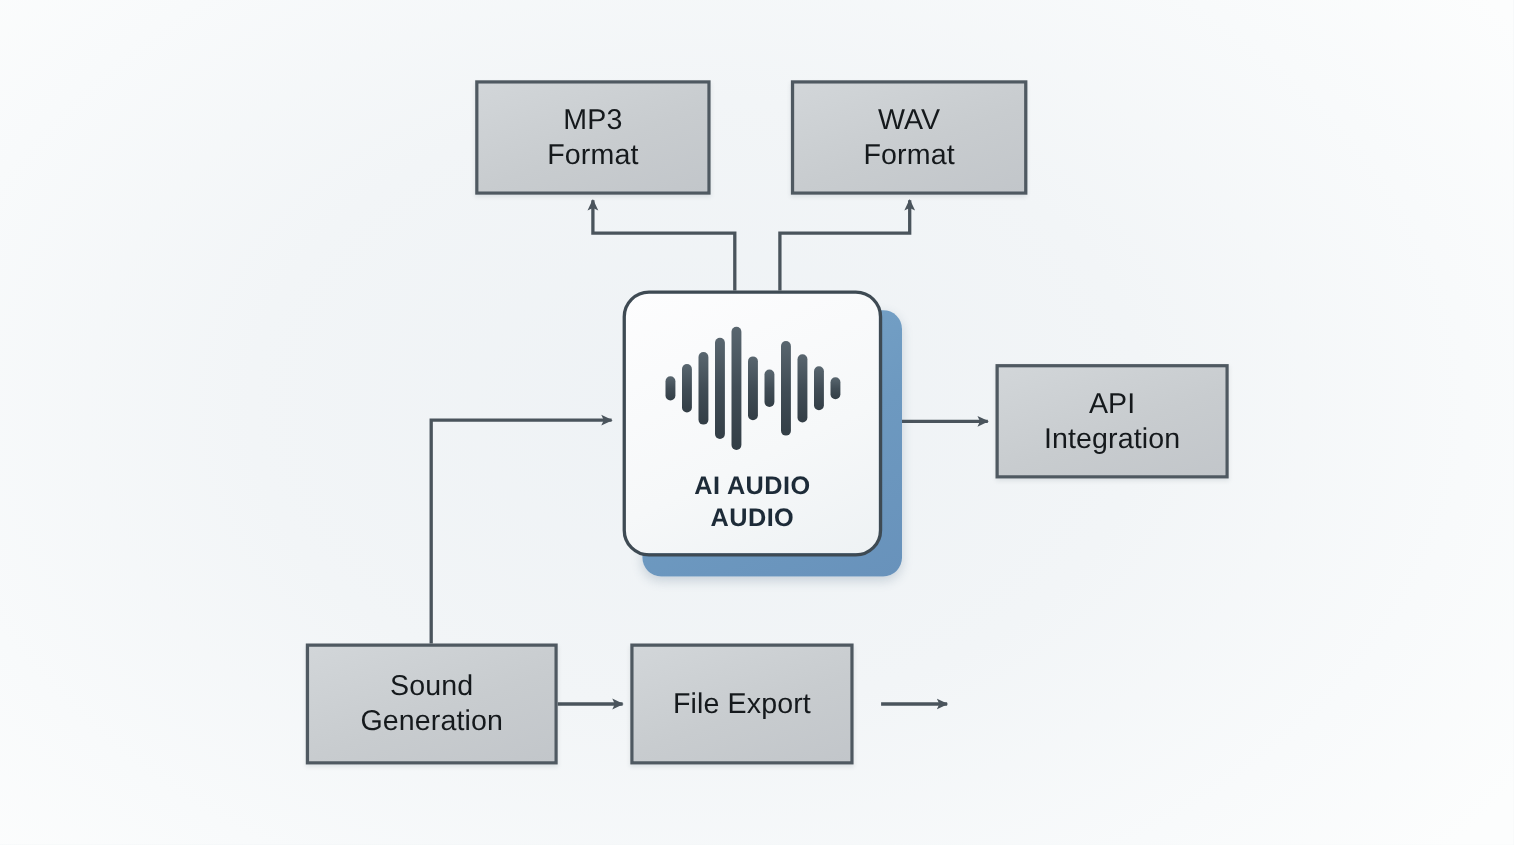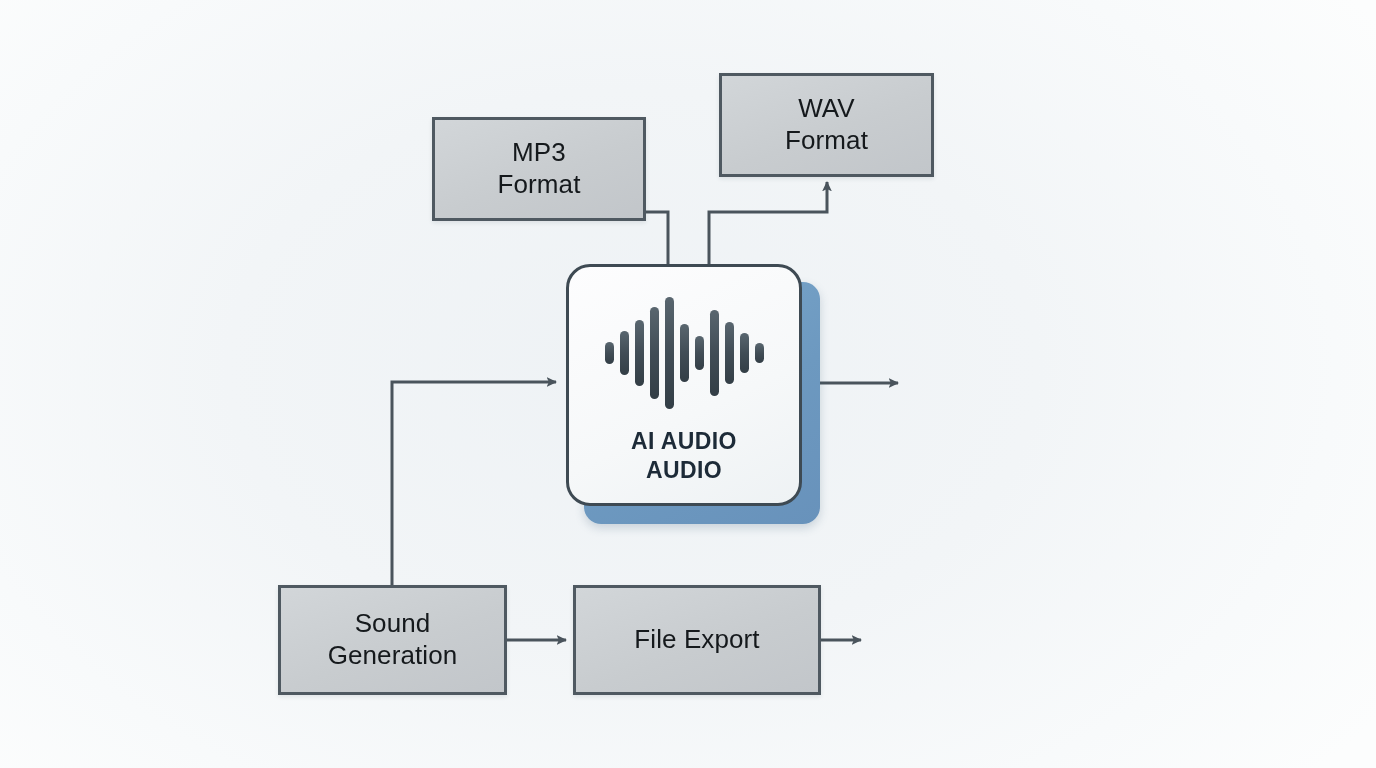--- a/index.html
+++ b/index.html
@@ -117,34 +117,37 @@
       <path d="M 818,383 L 898,383" marker-end="url(#ah)"></path>
 
       <path d="M 392,585 L 392,382 L 556,382" marker-end="url(#ah)"></path>
 
       <path d="M 507,640 L 566,640" marker-end="url(#ah)"></path>
 
       <path d="M 801,640 L 861,640" marker-end="url(#ah)"></path>
     </g>
   </svg>
 
-  <div class="pbox" style="left:432px; top:73px; width:214px; height:104px;margin-top:44px;">
+  <div class="pbox" style="left:432px; top:73px; width:214px; height:104px;">
     <span class="lbl"><span>MP3</span><br><span>Format</span></span>
   </div>
 
   <div class="pbox" style="left:719px; top:73px; width:215px; height:104px;justify-content:center;">
     <span class="lbl"><span>WAV</span><br><span>Format</span></span>
   </div>
 
+  <div class="pbox" style="left:905px; top:331px; width:212px; height:104px;">
+    <span class="lbl"><span>API</span><br><span>Integration</span></span>
+  </div>
 
   <div class="pbox" style="left:278px; top:585px; width:229px; height:110px;">
     <span class="lbl"><span>Sound</span><br><span>Generation</span></span>
   </div>
 
-  <div class="pbox" style="left:573px; top:585px; width:248px; height:110px;">
+  <div class="pbox" style="left:573px; top:585px; width:203px; height:110px;">
     <span class="lbl">File Export</span>
   </div>
 
 
   <div id="module-shadow"></div>
 
   <div id="module-card">
     <div id="wave-icon">
         <span class="bar" style="height: 22px;"></span>
         <span class="bar" style="height: 44px;"></span>

